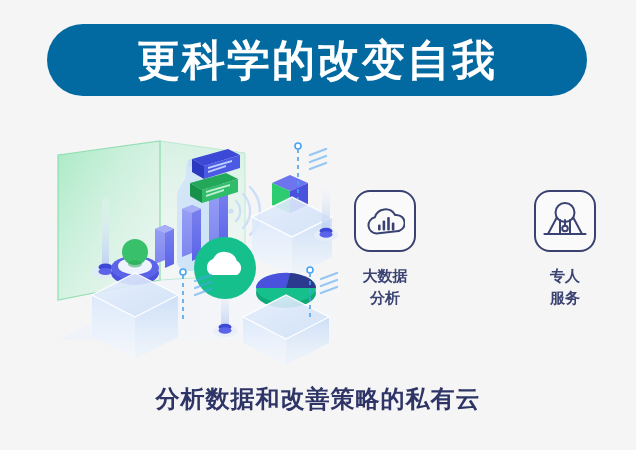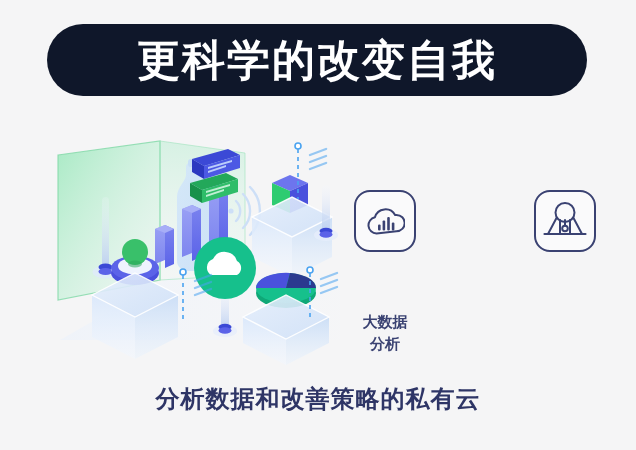--- a/index.html
+++ b/index.html
@@ -24,21 +24,21 @@
     overflow: hidden;
   }
 
   
   .header-banner {
     position: absolute;
     left: 47px;
     top: 24px;
     width: 540px;
     height: 72px;
-    background: #0f172a;
+    background: #0369a1;
     border-radius: 36px;
     display: flex;
     align-items: center;
     justify-content: center;
     box-sizing: border-box;
   }
   .header-title {
     color: #ffffff;
     font-size: 43px;
     font-weight: bold;
@@ -67,21 +67,20 @@
     height: 140px;
     display: flex;
     justify-content: space-between;
     align-items: flex-start;
   }
   .feature {
     width: 70px;
     display: flex;
     flex-direction: column;
     align-items: center;
-    gap: 46px;
   }
   .feature-icon-box {
     width: 62px;
     height: 62px;
     border: 2px solid #3a4272;
     border-radius: 16px;
     background: #fafafb;
     display: flex;
     align-items: center;
     justify-content: center;
@@ -343,19 +342,21 @@
           <circle cx="22" cy="11.5" r="9.5" fill="none" stroke="#3a4272" stroke-width="2"></circle>
           <path d="M13.5,17 L5,33" fill="none" stroke="#3a4272" stroke-width="2" stroke-linecap="round"></path>
           <path d="M30.5,17 L39,33" fill="none" stroke="#3a4272" stroke-width="2" stroke-linecap="round"></path>
           <path d="M17,19 L17,33" fill="none" stroke="#3a4272" stroke-width="2" stroke-linecap="round"></path>
           <path d="M27,19 L27,33" fill="none" stroke="#3a4272" stroke-width="2" stroke-linecap="round"></path>
           <line x1="22" y1="19" x2="22" y2="24.5" stroke="#3a4272" stroke-width="2" stroke-linecap="round"></line>
           <circle cx="22" cy="27.5" r="2.8" fill="none" stroke="#3a4272" stroke-width="2"></circle>
           <line x1="1.5" y1="33" x2="42.5" y2="33" stroke="#3a4272" stroke-width="2.2" stroke-linecap="round"></line>
         </svg>
       </div>
+      <div class="feature-label">专人
+服务</div>
     </div>
 
   </div>
 
   <div class="tagline">分析数据和改善策略的私有云</div>
 
 </div>
 
 </body></html>

